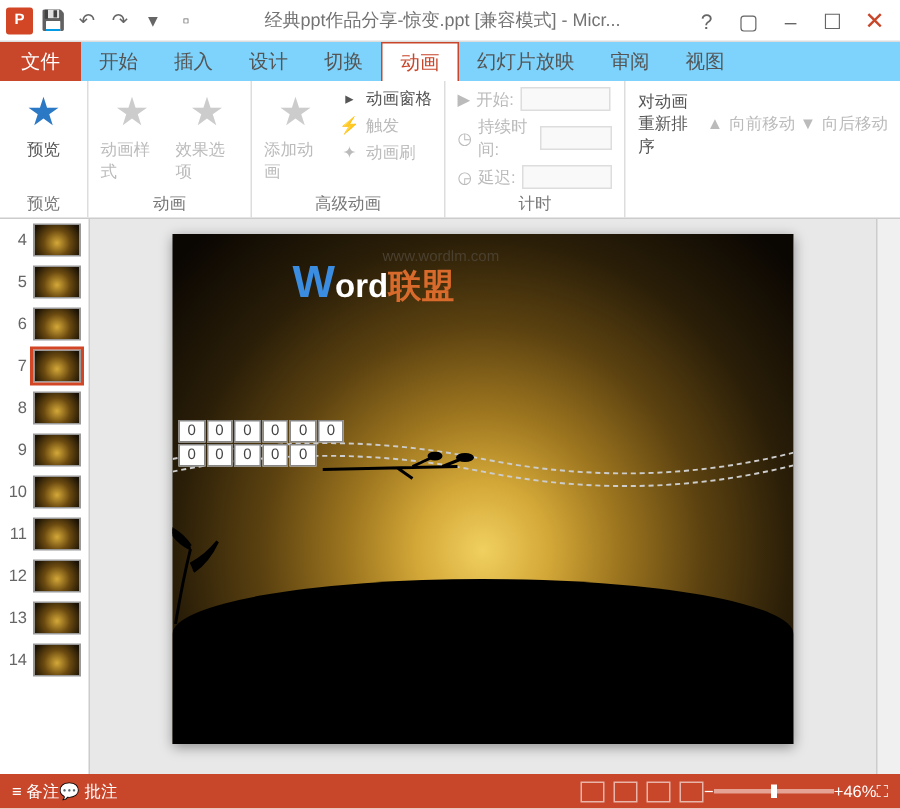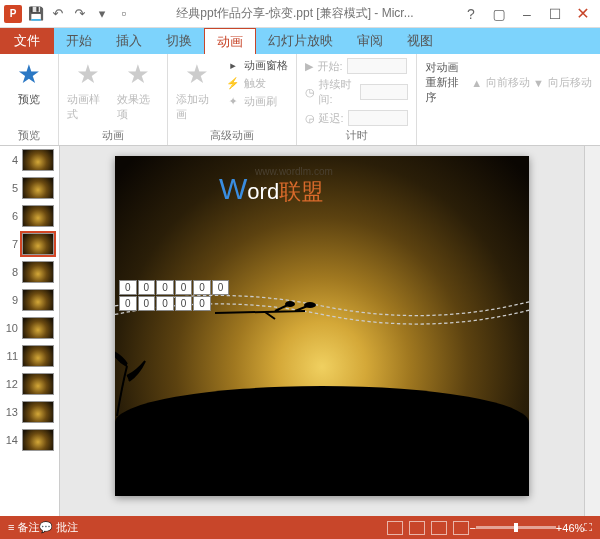--- a/index.html
+++ b/index.html
@@ -36,21 +36,21 @@
 .main { display: flex; height: 370px; background: #eee; }
 .thumbs { width: 60px; background: #fff; overflow: hidden; border-right: 1px solid #ccc; }
 .thumb { display: flex; align-items: center; gap: 4px; padding: 3px 4px; }
 .thumb.sel { background: #fff; }
 .thumb.sel .thumb-img { outline: 2px solid #d24625; }
 .thumb-num { width: 14px; text-align: right; color: #666; font-size: 11px; }
 .thumb-img { width: 32px; height: 22px; background: radial-gradient(circle at 50% 60%, #d4a838 0%, #6b4a10 45%, #1a1205 90%); border: 1px solid #999; }
 .slide-area { flex: 1; background: #e8e8e8; display: flex; align-items: flex-start; justify-content: center; padding: 10px 8px; position: relative; }
 .slide { width: 414px; height: 340px; background: radial-gradient(ellipse at 50% 62%, #f0d060 0%, #d4a838 15%, #a07820 30%, #5c4210 50%, #2a1e08 70%, #0a0602 95%); position: relative; box-shadow: 0 2px 8px rgba(0,0,0,.4); overflow: hidden; }
 .slide-hill { position: absolute; bottom: 0; left: 0; right: 0; height: 110px; background: #000; border-radius: 60% 60% 0 0 / 40% 40% 0 0; }
-.slide-logo { position: absolute; top: 16px; left: 80px; color: #fff; font-size: 22px; font-weight: normal; margin-left: 24px; }
+.slide-logo { position: absolute; top: 16px; left: 80px; color: #fff; font-size: 22px; font-weight: bold; }
 .slide-logo .w { color: #3a8de0; font-size: 30px; }
 .slide-logo .lm { color: #d86a2b; }
 .slide-logo-url { position: absolute; top: 10px; left: 140px; color: #4a4030; font-size: 10px; }
 .wave { position: absolute; top: 120px; left: 0; right: 0; height: 60px; }
 .wave svg { width: 100%; height: 100%; }
 .leaves { position: absolute; bottom: 80px; left: -8px; width: 70px; height: 90px; }
 .anim-tags { position: absolute; top: 124px; left: 4px; display: flex; flex-wrap: wrap; gap: 1px; width: 120px; }
 .anim-tag { background: #fff; border: 1px solid #888; padding: 1px 5px; font-size: 10px; color: #444; }
 .branch { position: absolute; top: 145px; left: 100px; width: 130px; height: 20px; }
 .vscroll { width: 16px; background: #f0f0f0; border-left: 1px solid #ccc; }
@@ -80,20 +80,21 @@
     <div class="win-btn">–</div>
     <div class="win-btn">☐</div>
     <div class="win-btn win-close">✕</div>
   </div>
 </div>
 
 <div class="tabs">
   <div class="tab-file">文件</div>
   <div class="tab">开始</div>
   <div class="tab">插入</div>
+  <div class="tab">设计</div>
   <div class="tab">切换</div>
   <div class="tab active">动画</div>
   <div class="tab">幻灯片放映</div>
   <div class="tab">审阅</div>
   <div class="tab">视图</div>
 </div>
 
 <div class="ribbon">
   <div class="ribbon-group">
     <div class="rg-content">

